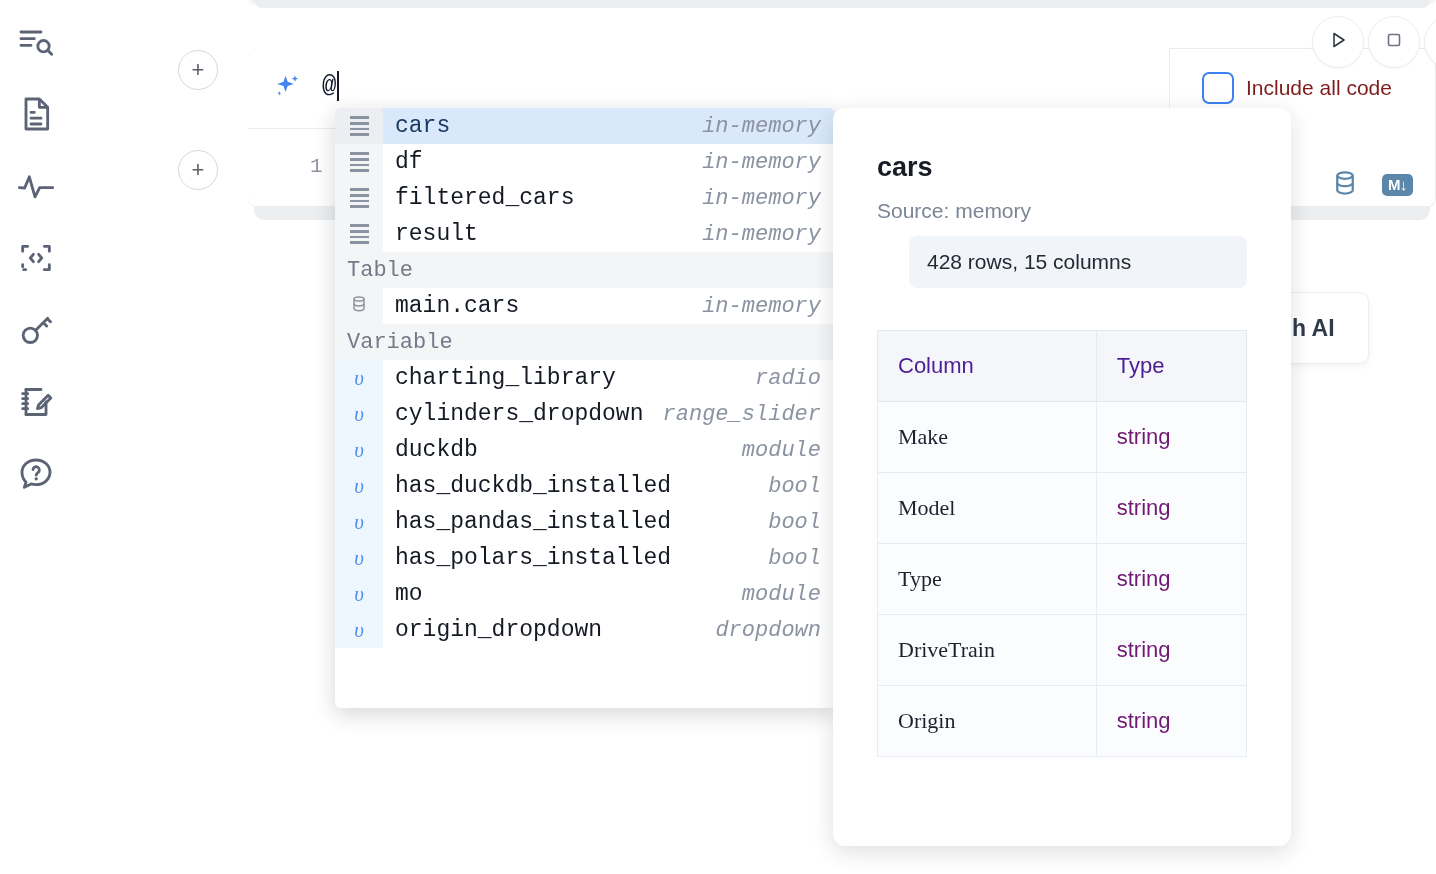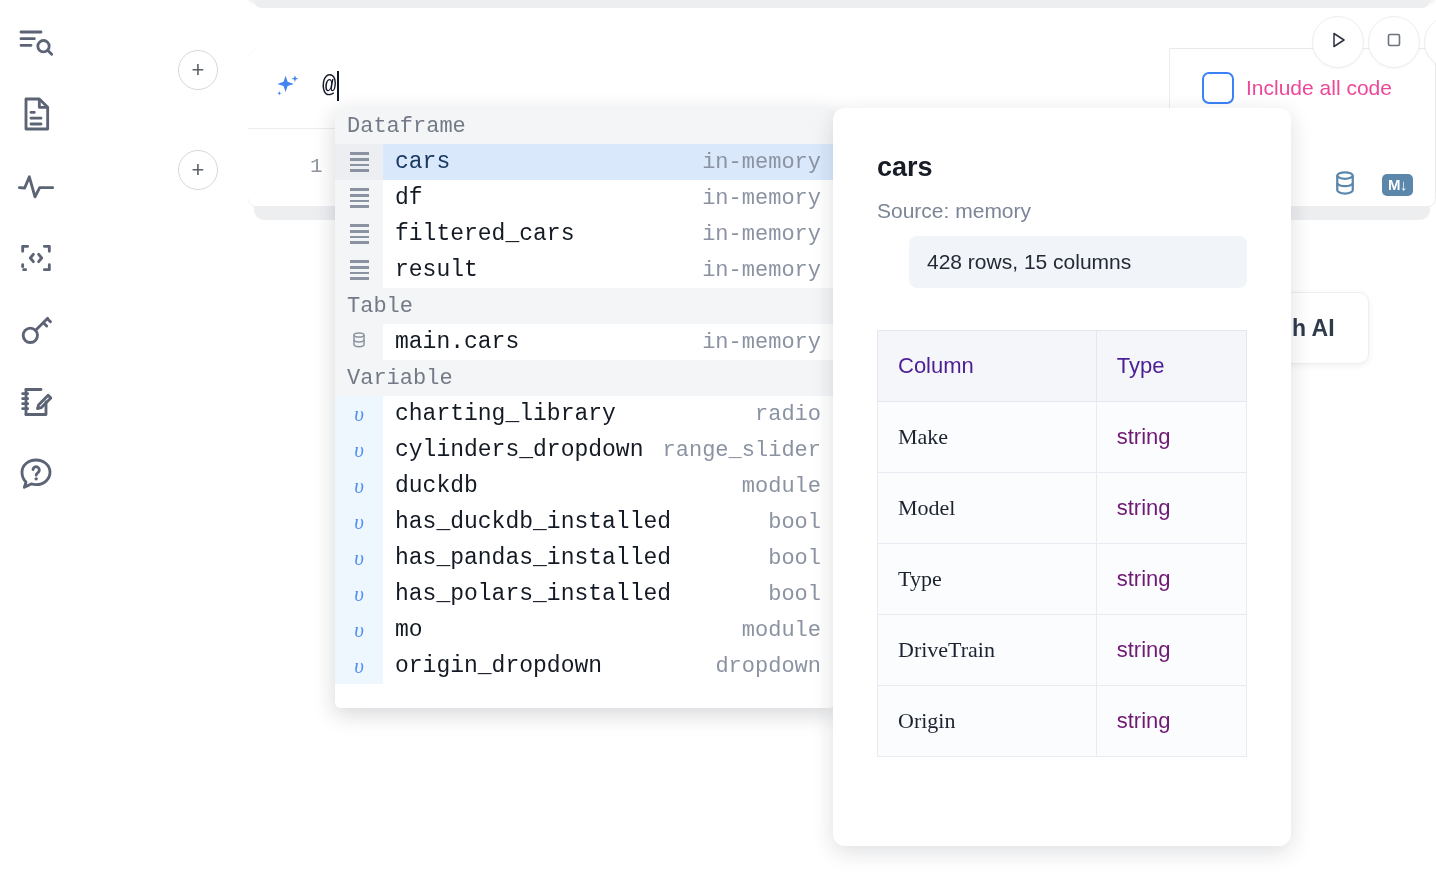--- a/index.html
+++ b/index.html
@@ -100,21 +100,21 @@
   #extra-btn{ left:1424px; top:16px; }
 
   .include-wrap {
     position:absolute; left:1202px; top:72px;
     display:flex; align-items:center; gap:12px; cursor:pointer;
   }
   .checkbox {
     width:32px; height:32px; border:2.5px solid #3b82f6; border-radius:7px;
     background:#fff; flex:none;
   }
-  .include-label { font-size:21px; color:#ec4899; }
+  .include-label { font-size:21px; color:#7f1d1d; }
 
   .icon-row {
     position:absolute; left:1330px; top:168px;
     display:flex; align-items:center; gap:22px;
   }
   .md-badge {
     background:#5b87ab; color:#fff; border-radius:5px;
     padding:2px 6px; font-size:15px; font-weight:bold; letter-spacing:-0.5px;
     font-family:"Liberation Sans", sans-serif; line-height:1.25;
   }
@@ -148,21 +148,21 @@
   }
   .dd-item .gutter {
     width:48px; height:36px; background:#f4f5f7; flex:none;
     display:flex; align-items:center; justify-content:center;
   }
   .dd-item.var .gutter { background:#eef6fe; }
   .dd-item .name {
     font-size:23px; color:#141a24; padding-left:12px; white-space:nowrap;
   }
   .dd-item .type {
-    position:absolute; right:14px; font-size:22px; color:#8b93a2; white-space:nowrap;
+    position:absolute; right:14px; font-size:22px; color:#8b93a2; white-space:nowrap;font-style:italic;
   }
   .dd-item.selected { background:#d9e8fb; }
   .dd-item.selected .gutter { background:#eceef1; }
   .dd-item.selected .name { color:#1b3a63; }
   .v-glyph { color:#4f8ff0; font-size:21px; font-style:italic;
              font-family:"Liberation Serif", serif; }
   .icon-lines { display:flex; flex-direction:column; gap:3px; }
   .icon-lines i { display:block; width:19px; height:2.6px; background:#8b93a2; }
 
   
@@ -331,21 +331,20 @@
       </svg>
     </span>
     <span class="md-badge">M↓</span>
   </div>
 
   <div class="ai-button">
     <span>h AI</span>
   </div>
 
   <div class="dropdown" id="dropdown">
-      <div class="dd-group">Dataframe</div>
       <div class="dd-item selected">
         <span class="gutter">
           <span class="icon-lines">
             <i></i>
             <i></i>
             <i></i>
             <i></i>
           </span>
         </span>
         <span class="name">cars</span>

